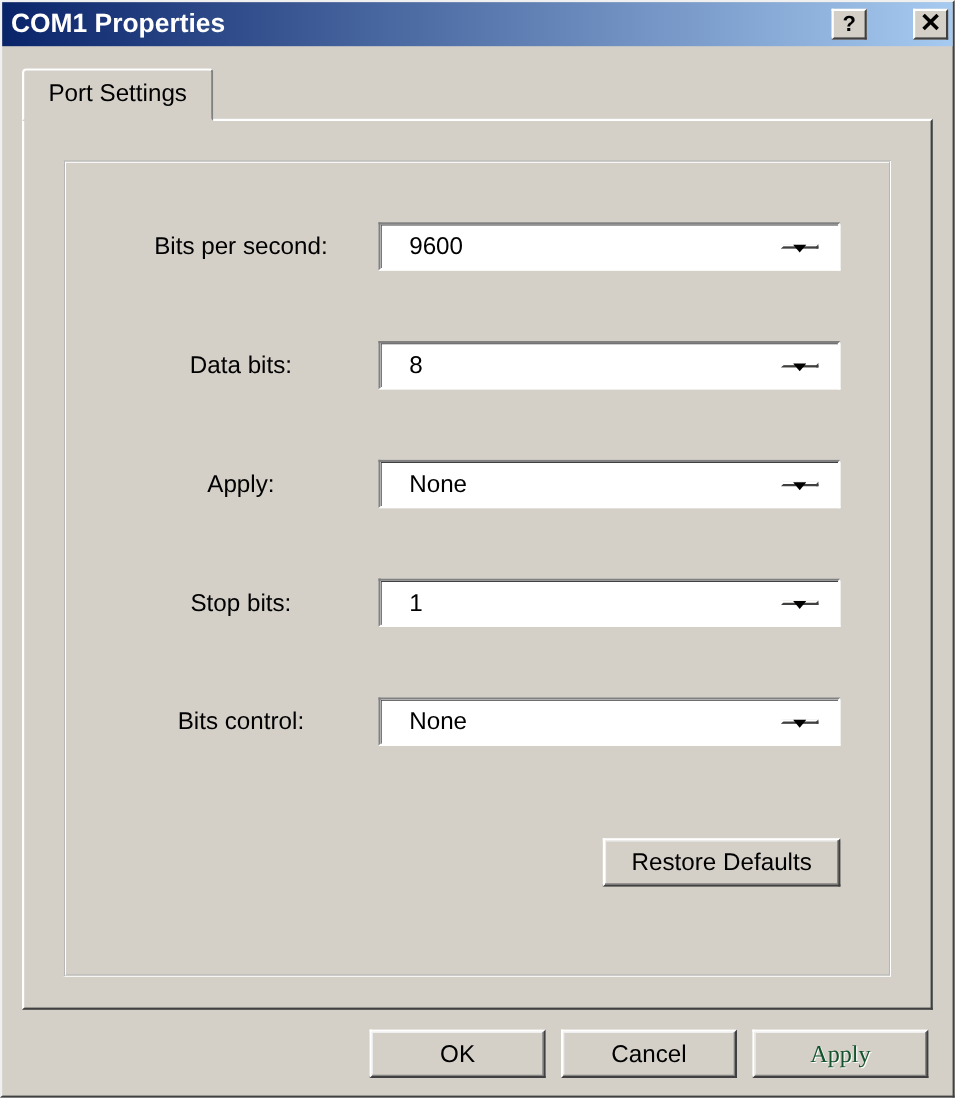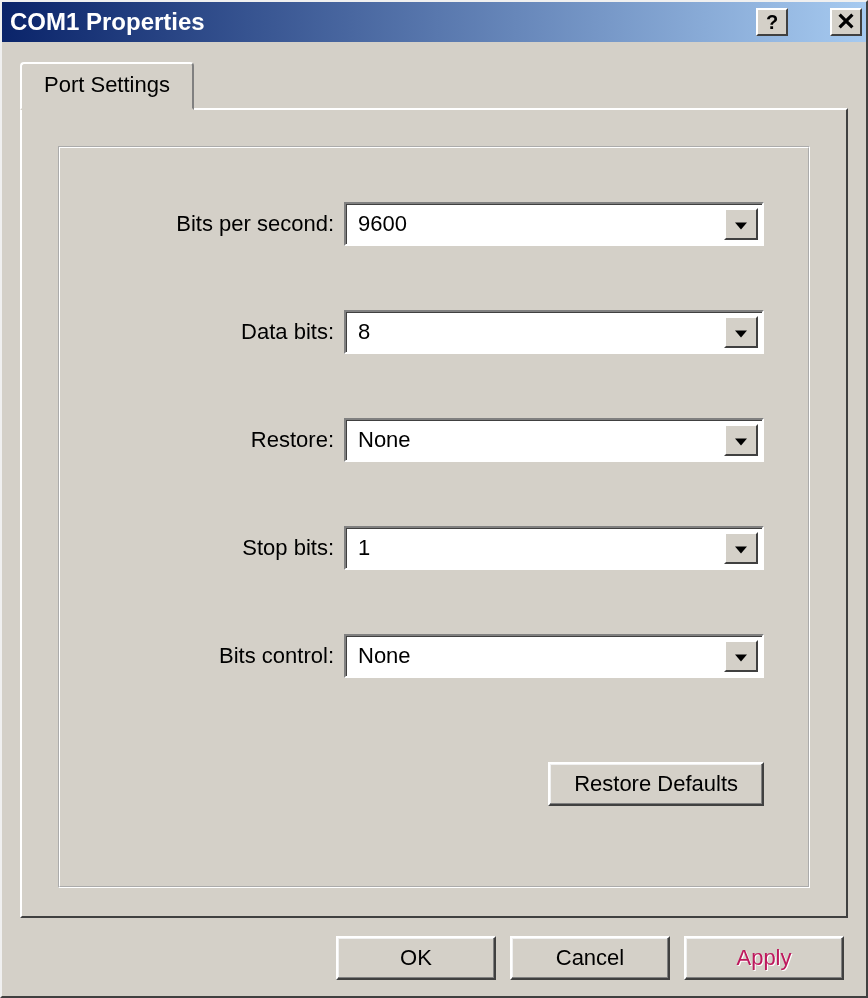--- a/index.html
+++ b/index.html
@@ -88,33 +88,33 @@
     display: flex;
     flex-direction: column;
     gap: 64px;
   }
   .field {
     display: flex;
     align-items: center;
   }
   .field label {
     width: 240px;
-    text-align: right;
+    text-align: center;
     padding-right: 10px;
   }
   .combo {
     flex: 1;
     height: 44px;
     background: #ffffff;
     border: 2px solid;
     border-color: #808080 #ffffff #ffffff #808080;
     box-shadow: inset 1px 1px 0 #404040;
     display: flex;
     align-items: stretch;
-    padding: 2px;
+    padding: 16px;
   }
   .combo .val {
     flex: 1;
     padding: 0 10px;
     display: flex;
     align-items: center;
   }
   .combo .drop {
     width: 34px;
     margin: 2px;
@@ -136,21 +136,21 @@
     height: 44px;
     padding: 0 24px;
     background: #d4d0c8;
     border: 2px solid;
     border-color: #ffffff #404040 #404040 #ffffff;
     box-shadow: inset -1px -1px 0 #808080, inset 1px 1px 0 #f0f0f0;
     display: flex;
     align-items: center;
     justify-content: center;
   }
-  .btn.disabled { color: #be185d; text-shadow: 1px 1px 0 #ffffff; }
+  .btn.disabled { color: #14532d; text-shadow: 1px 1px 0 #ffffff; font-family: Liberation Serif, serif; }
   .bottom-buttons {
     display: flex;
     justify-content: flex-end;
     gap: 14px;
     padding: 18px 4px 4px 4px;
     text-align: right;
   }
   .bottom-buttons .btn { min-width: 160px; }
 </style>
 </head>
@@ -200,21 +200,21 @@
             <div class="val">8</div>
             <div class="drop">
               <span><svg viewBox="0 0 10 6">
                     <path d="M0 0 L5 6 L10 0 Z" fill="#000"></path>
                   </svg></span>
             </div>
           </div>
         </div>
 
         <div class="field">
-          <label>Restore:</label>
+          <label>Apply:</label>
           <div class="combo">
             <div class="val">None</div>
             <div class="drop">
               <span><svg viewBox="0 0 10 6">
                     <path d="M0 0 L5 6 L10 0 Z" fill="#000"></path>
                   </svg></span>
             </div>
           </div>
         </div>
 

